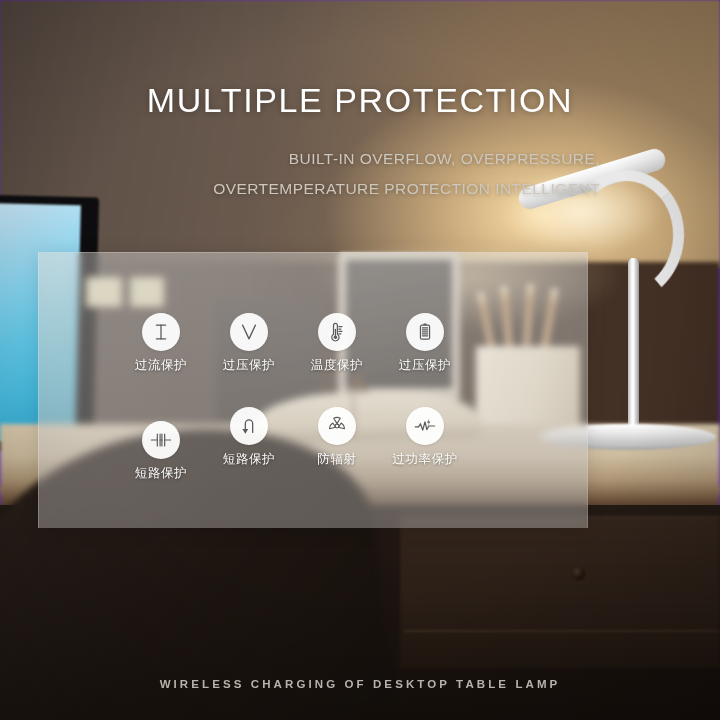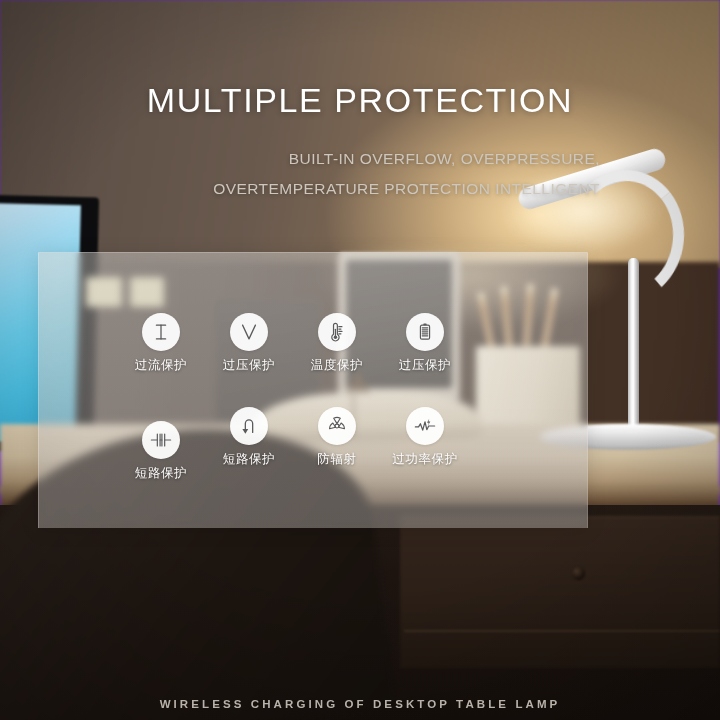--- a/index.html
+++ b/index.html
@@ -130,21 +130,21 @@
     background:rgba(255,255,255,.94);
     display:flex;align-items:center;justify-content:center;
     box-shadow:0 1px 3px rgba(0,0,0,.10);}
   .circle svg{display:block;}
   .cap{margin-top:6px;color:#ffffff;font-size:12.5px;letter-spacing:.6px;
     font-family:"DejaVu Sans","Liberation Sans",sans-serif;
     text-shadow:0 1px 3px rgba(0,0,0,.45);white-space:nowrap;}
 
   
   .footer{position:absolute;left:0;top:678px;width:720px;text-align:center;
-    color:#b9b2aa;font-size:11.5px;letter-spacing:3.1px;font-weight:600;margin-top:20px;}
+    color:#b9b2aa;font-size:11.5px;letter-spacing:3.1px;font-weight:600;}
 </style>
 </head>
 <body>
 
 <div id="poster">
 
   <div class="bg">
     <div class="wall-upper"></div>
     <div class="wall-mid"></div>
     <div class="wall-mid-glow"></div>

